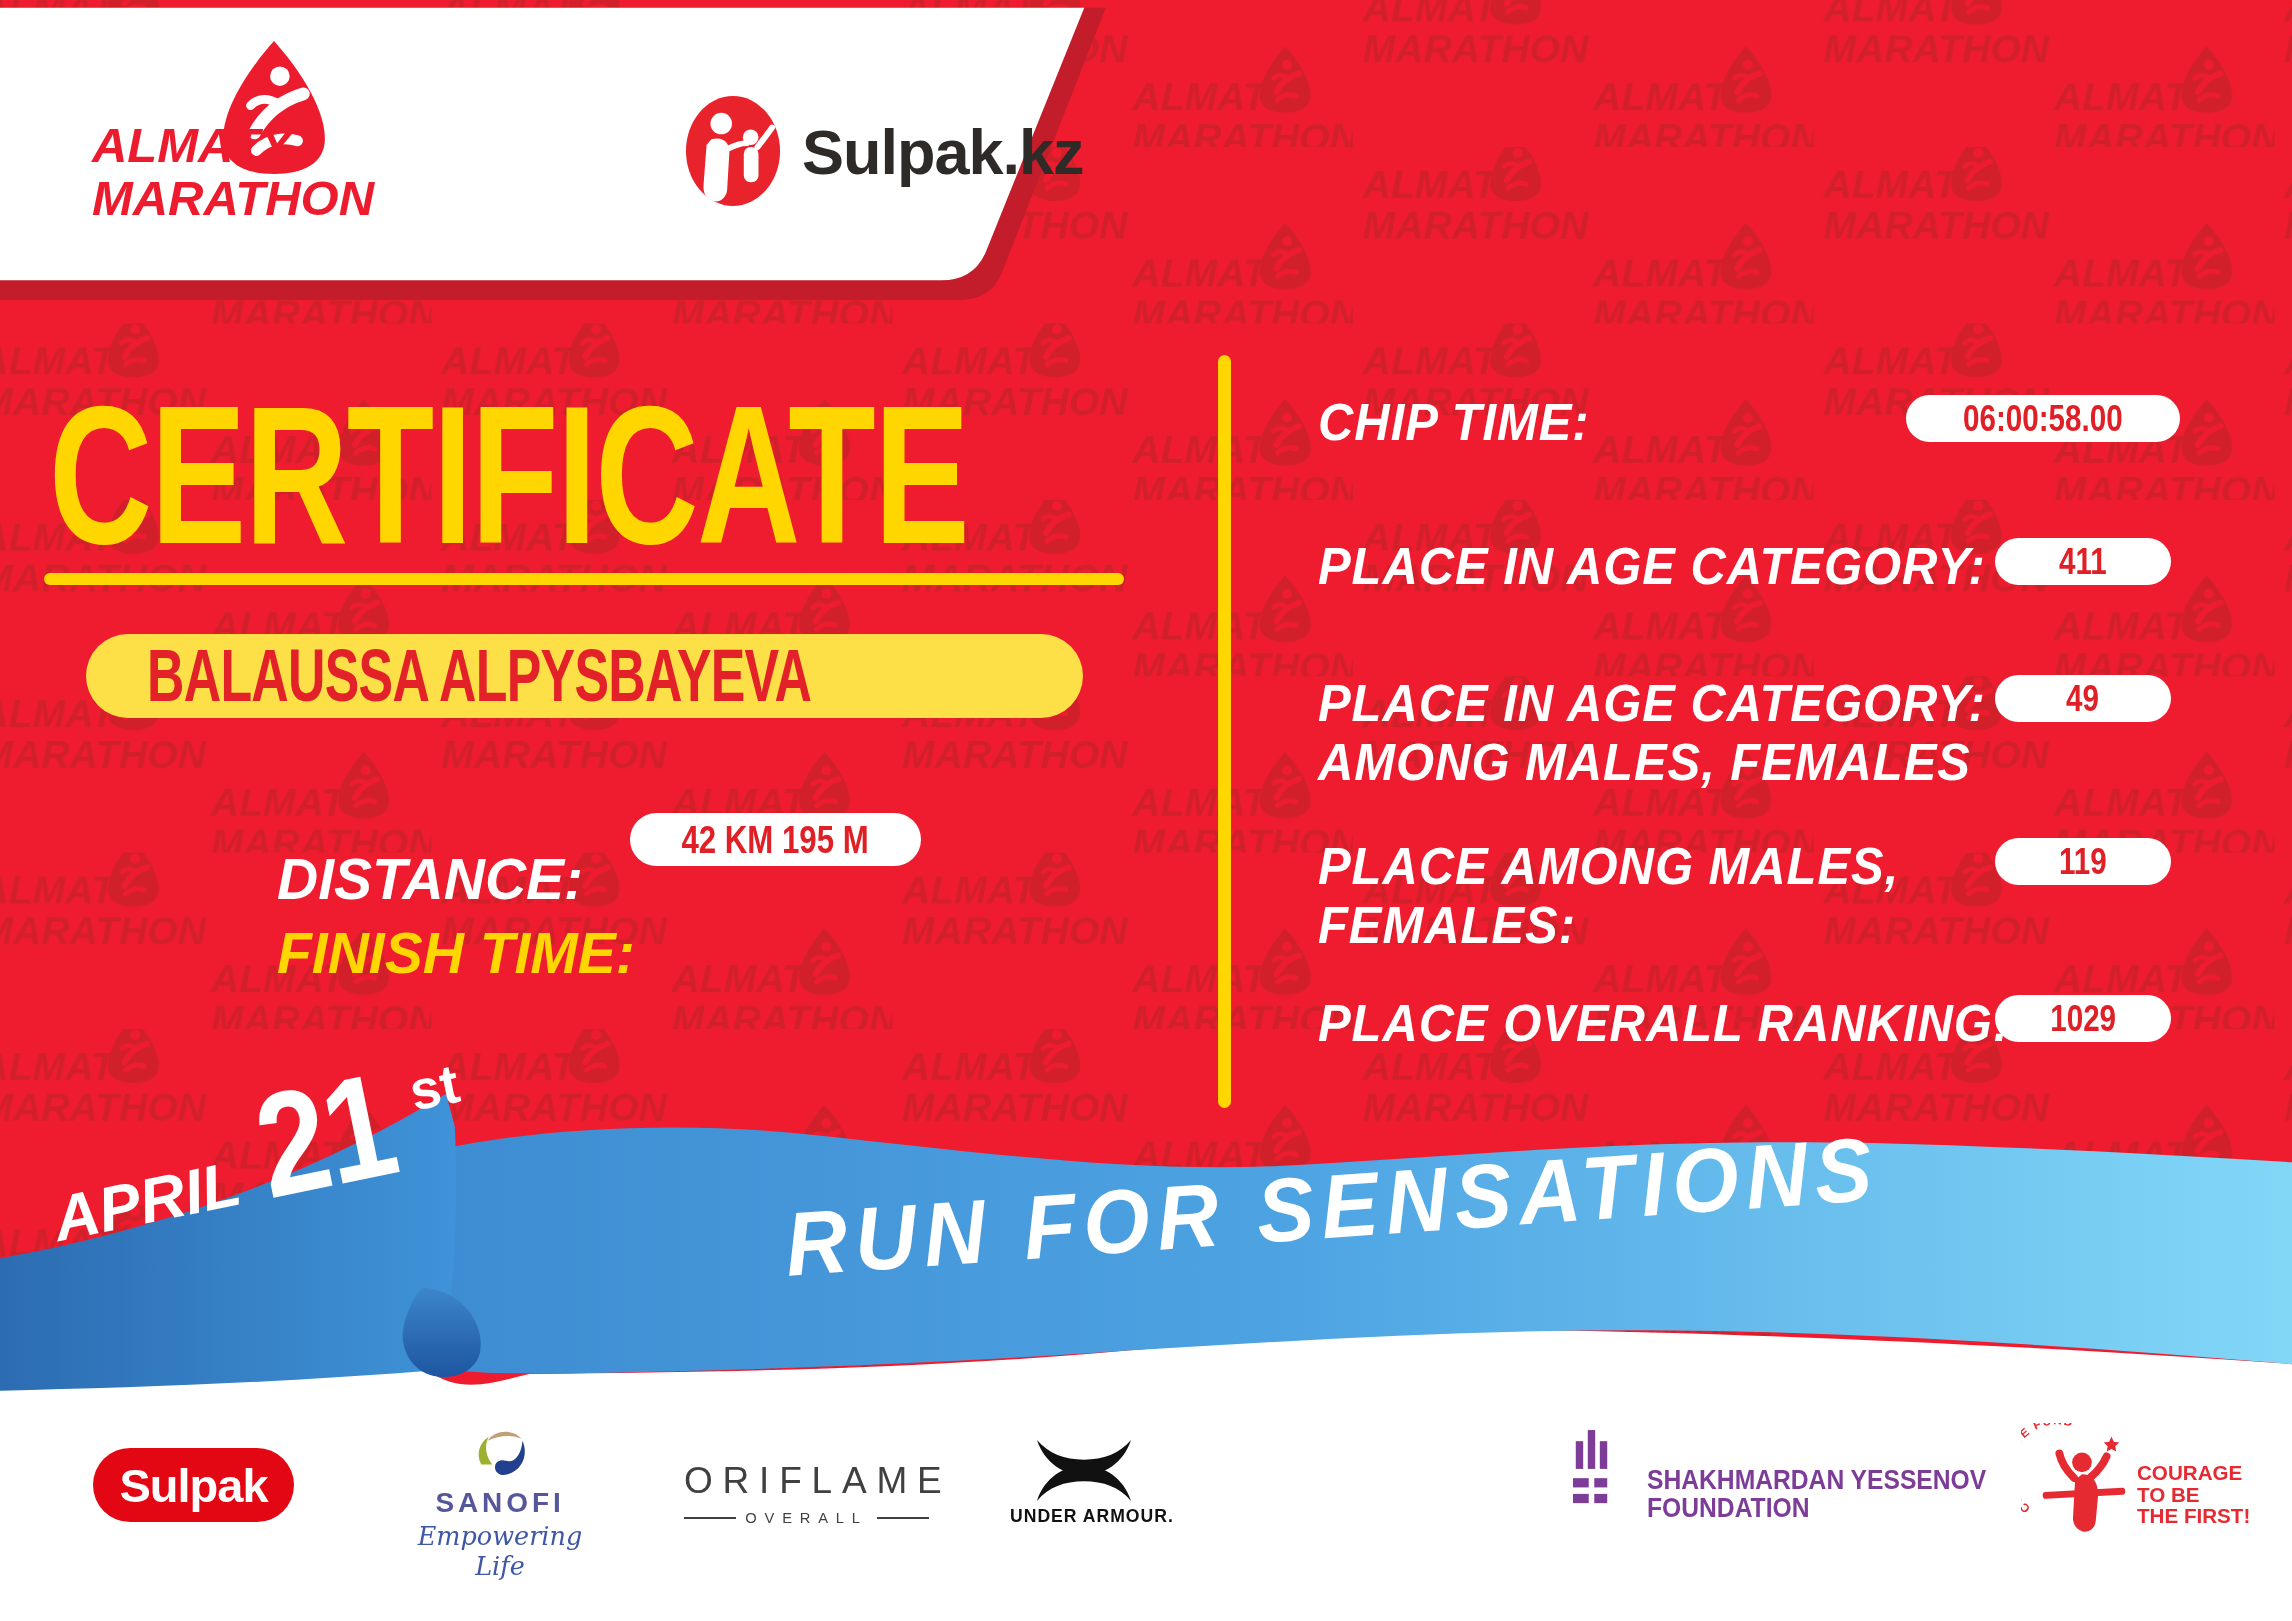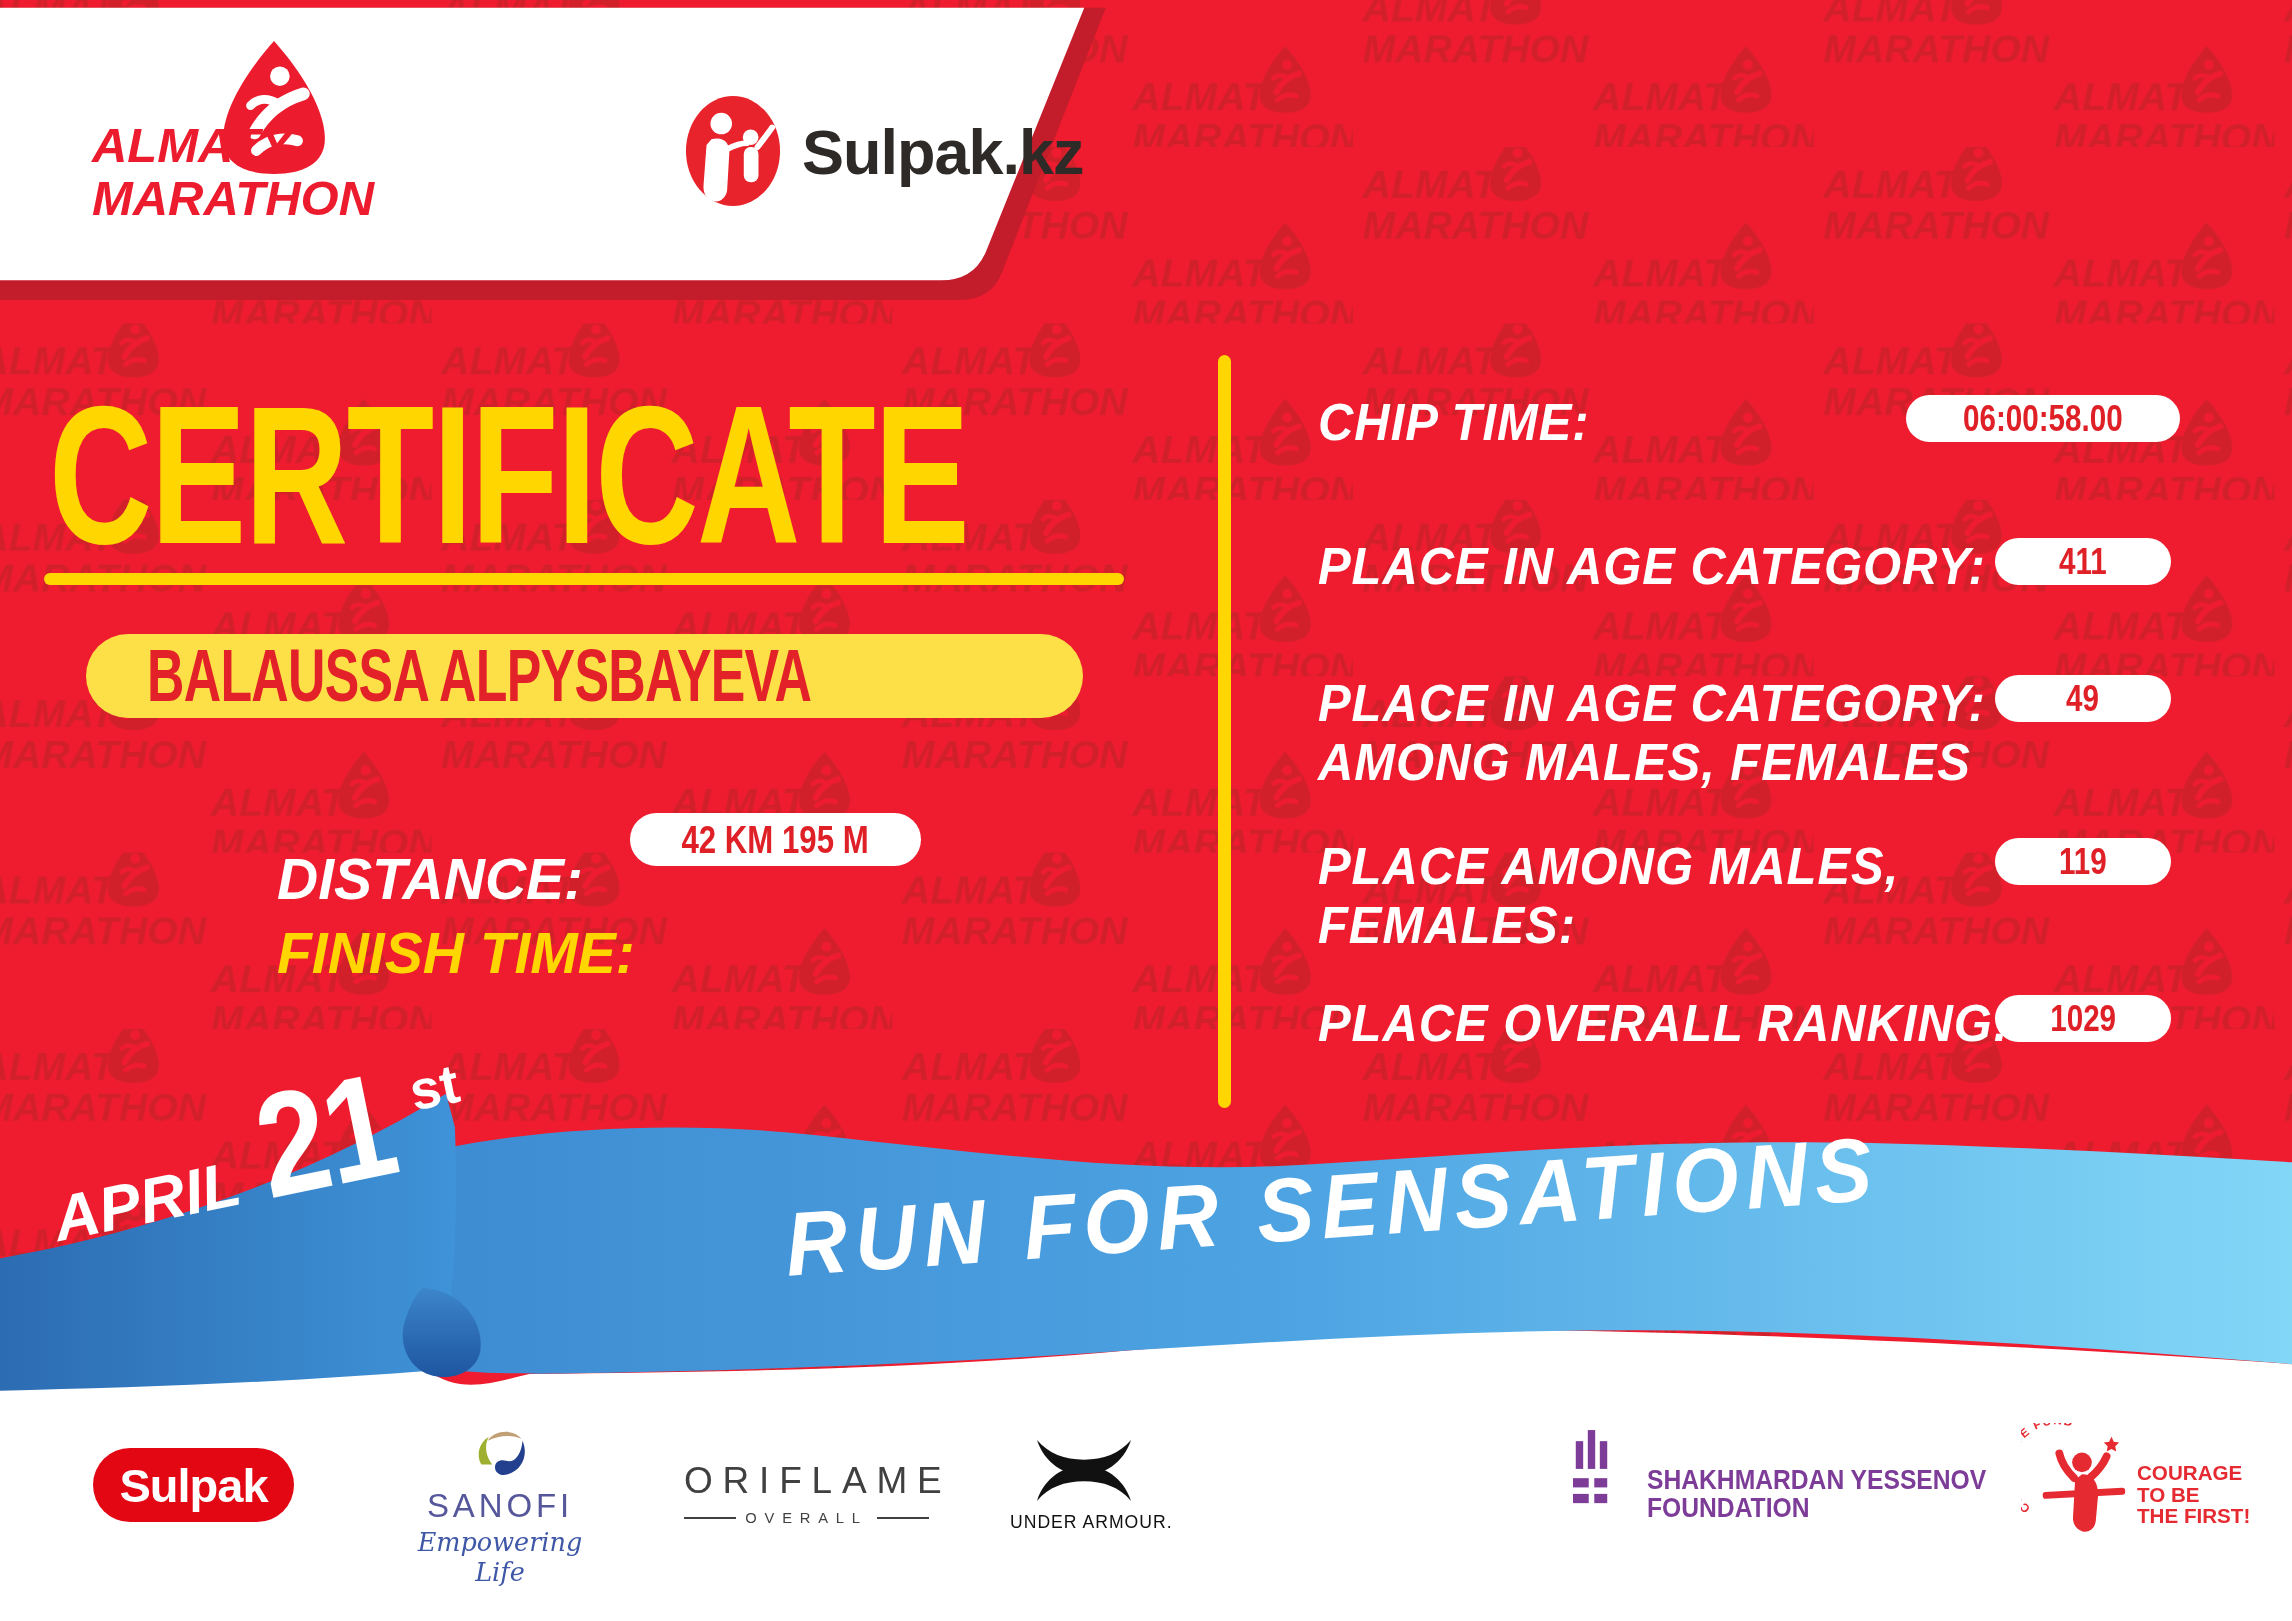--- a/index.html
+++ b/index.html
@@ -64,31 +64,31 @@
   .slogan{left:782px;top:1194px;color:#ffffff;font-style:italic;font-weight:900;font-size:90px;
           letter-spacing:7.8px;white-space:nowrap;transform:rotate(-4deg) scaleX(.95);
           transform-origin:0 0;}
 
   
   .sponsor-sulpak{left:93px;top:1448px;width:201px;height:74px;border-radius:37px;background:#E30613;
                   display:flex;align-items:center;justify-content:center;}
   .sponsor-sulpak span{color:#ffffff;font-weight:bold;font-size:47px;letter-spacing:-1px;}
   .sponsor-sanofi{left:412px;top:1426px;width:176px;height:123px;text-align:center;}
   .sanofi-swirl{width:55px;height:55px;margin:0 auto;display:block;}
-  .sanofi-name{color:#56579B;font-size:33px;letter-spacing:3.9px;font-weight:400;margin-top:5.9px;}
+  .sanofi-name{color:#56579B;font-size:28px;letter-spacing:3.9px;font-weight:700;margin-top:5.9px;}
   .sanofi-tag{color:#3E57A7;font-family:"DejaVu Serif",serif;font-style:italic;font-size:25.5px;
               margin-top:2px;}
   .sponsor-oriflame{left:684px;top:1460px;width:245px;text-align:center;}
   .orif-name{color:#404041;font-size:37px;letter-spacing:9.8px;font-weight:400;white-space:nowrap;}
   .orif-sub{display:flex;align-items:center;justify-content:center;margin-top:7.8px;color:#404041;}
   .orif-sub .ln{width:57px;height:2px;background:#404041;}
   .orif-sub span{font-size:14.7px;letter-spacing:7.8px;margin:0 9.8px;}
   .sponsor-ua{left:1010px;top:1439px;width:147px;text-align:center;}
   .ua-mark{width:98px;height:63px;display:block;margin:0 auto;}
-  .ua-word{color:#111111;font-weight:normal;font-size:17.6px;letter-spacing:1px;margin-top:10px;
+  .ua-word{color:#111111;font-weight:bold;font-size:17.6px;letter-spacing:1px;margin-top:4px;
            white-space:nowrap;}
   .sponsor-asu{left:1346px;top:1419px;width:157px;height:108px;}
   .asu-word{position:absolute;left:0;top:0;color:#16427E;font-weight:bold;font-size:93px;
             transform:scaleX(.75);transform-origin:0 0;letter-spacing:-2px;}
   .asu-drop{position:absolute;left:61px;top:13.7px;width:19.6px;height:25.5px;}
   .sponsor-yessenov{left:1573px;top:1429px;width:392px;height:93px;}
   .yess-mark{position:absolute;left:0;top:0;width:37px;height:90px;}
   .yess-l1,.yess-l2{position:absolute;left:74px;color:#7C3C98;font-weight:bold;font-size:27.4px;
                     white-space:nowrap;transform:scaleX(.9);transform-origin:0 0;}
   .yess-l1{top:35px;} .yess-l2{top:63px;}

